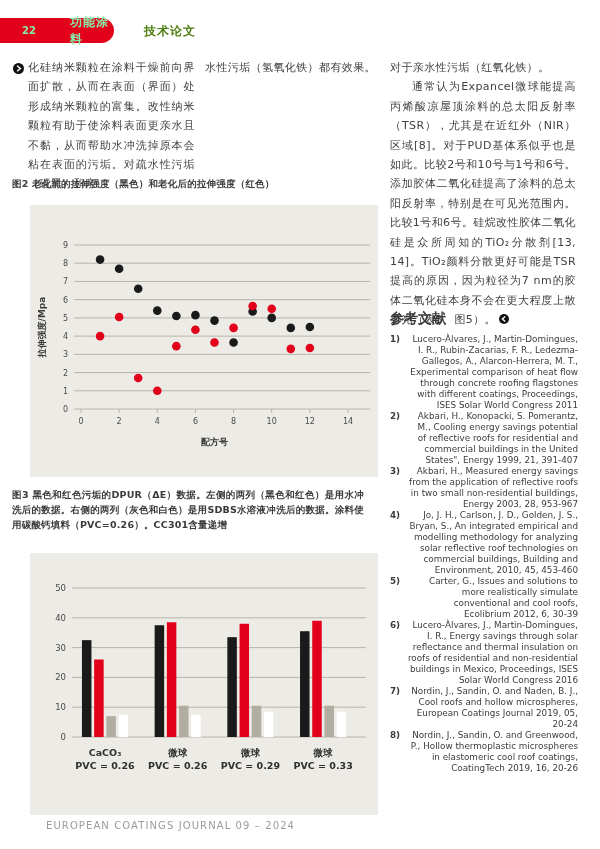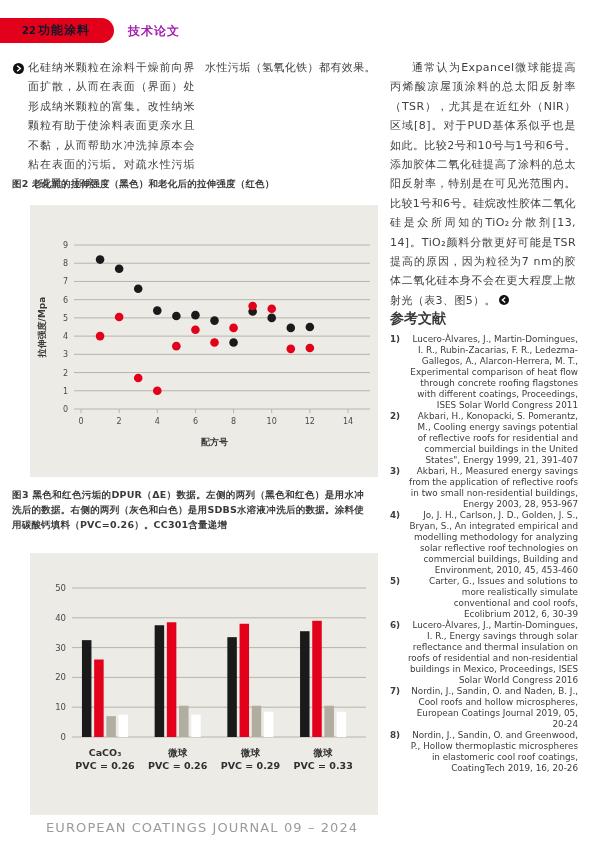--- a/index.html
+++ b/index.html
@@ -5,21 +5,21 @@
   html,body{margin:0;padding:0;background:#e8e8e8;}
   .page{
     position:relative;width:600px;height:849px;background:#ffffff;
     font-family:"DejaVu Sans","Liberation Sans",sans-serif;
     overflow:hidden;margin:0 auto;
   }
   
   .header-pill{
     position:absolute;left:0;top:18px;height:25px;width:114px;
     border-radius:0 13px 13px 0;
-    display:flex;align-items:center;color:#0f172a;
+    display:flex;align-items:center;color:#86efac;gap:32px;
   }
   .header-pill .pagenum{margin-left:22px;font-size:10px;font-weight:bold;}
   .header-pill .section{margin-left:2px;font-size:12px;font-weight:bold;letter-spacing:1px;}
   .header-sub{
     position:absolute;left:128px;top:23px;font-size:12px;font-weight:bold;letter-spacing:1px;
   }
   
   .bodytext{
     font-size:11px;line-height:19.4px;color:#3f3f3f;text-align:justify;
     letter-spacing:0.4px;
@@ -43,47 +43,48 @@
   .chart2{top:553px;height:262px;}
   .chart-block svg{display:block;}
   
   .ref-title{position:absolute;left:390px;top:310px;font-size:14px;font-weight:bold;color:#3a3a3a;text-align:right;}
   .ref-list{position:absolute;left:390px;top:334px;width:188px;}
   .ref-item{display:flex;font-size:8.8px;line-height:11px;color:#3c3c3c;}
   .ref-num{flex:0 0 17px;font-weight:bold;}
   .ref-text{flex:1;text-align:right;}
   
   .footer{
-    position:absolute;left:30px;top:820px;font-size:13px;color:#9b9b9b;
+    position:absolute;left:30px;top:820px;font-size:10px;color:#9b9b9b;
     letter-spacing:1.1px;
     padding-left:16px;
   }
 </style>
 </head>
 <body>
 
 <div class="page">
 
   <div class="header-pill" style="background:#e2001a;">
     <span class="pagenum">22</span>
     <span class="section">功能涂料</span>
   </div>
-  <div class="header-sub" style="color:#a21caf;">技术论文</div>
+  <div class="header-sub" style="color:#4d7c0f;margin-left:16px;">技术论文</div>
 
   <svg class="para-icon" viewBox="0 0 12 12">
     <circle cx="6" cy="6" r="6" fill="#111"></circle>
     <path d="M4.5 3 L8 6 L4.5 9" stroke="#fff" stroke-width="1.6" fill="none"></path>
   </svg>
   <div class="col1 bodytext">化硅纳米颗粒在涂料干燥前向界面扩散，从而在表面（界面）处形成纳米颗粒的富集。改性纳米颗粒有助于使涂料表面更亲水且不黏，从而帮助水冲洗掉原本会粘在表面的污垢。对疏水性污垢（碳黑）和亲</div>
 
   <div class="col2 bodytext">
     <div>水性污垢（氢氧化铁）都有效果。</div>
   </div>
 
   <div class="col3 bodytext">
+    <div>对于亲水性污垢（红氧化铁）。</div>
     <div class="indent"><span>通常认为Expancel微球能提高丙烯酸凉屋顶涂料的总太阳反射率（TSR），尤其是在近红外（NIR）区域[8]。对于PUD基体系似乎也是如此。比较2号和10号与1号和6号。添加胶体二氧化硅提高了涂料的总太阳反射率，特别是在可见光范围内。比较1号和6号。硅烷改性胶体二氧化硅是众所周知的TiO₂分散剂[13, 14]。TiO₂颜料分散更好可能是TSR提高的原因，因为粒径为7 nm的胶体二氧化硅本身不会在更大程度上散射光（表3、图5）。</span><svg class="end-icon" viewBox="0 0 12 12">
           <circle cx="6" cy="6" r="6" fill="#111"></circle>
           <path d="M7.5 3 L4 6 L7.5 9" stroke="#fff" stroke-width="1.6" fill="none"></path>
         </svg></div>
   </div>
 
   <div class="caption cap2">图2 老化前的拉伸强度（黑色）和老化后的拉伸强度（红色）</div>
   <div class="chart-block chart1">
     <svg id="scatter-svg" width="348" height="272" viewBox="0 0 348 272">
         <line x1="44" y1="204" x2="340" y2="204" stroke="#b7b4ad" stroke-width="1"></line>

